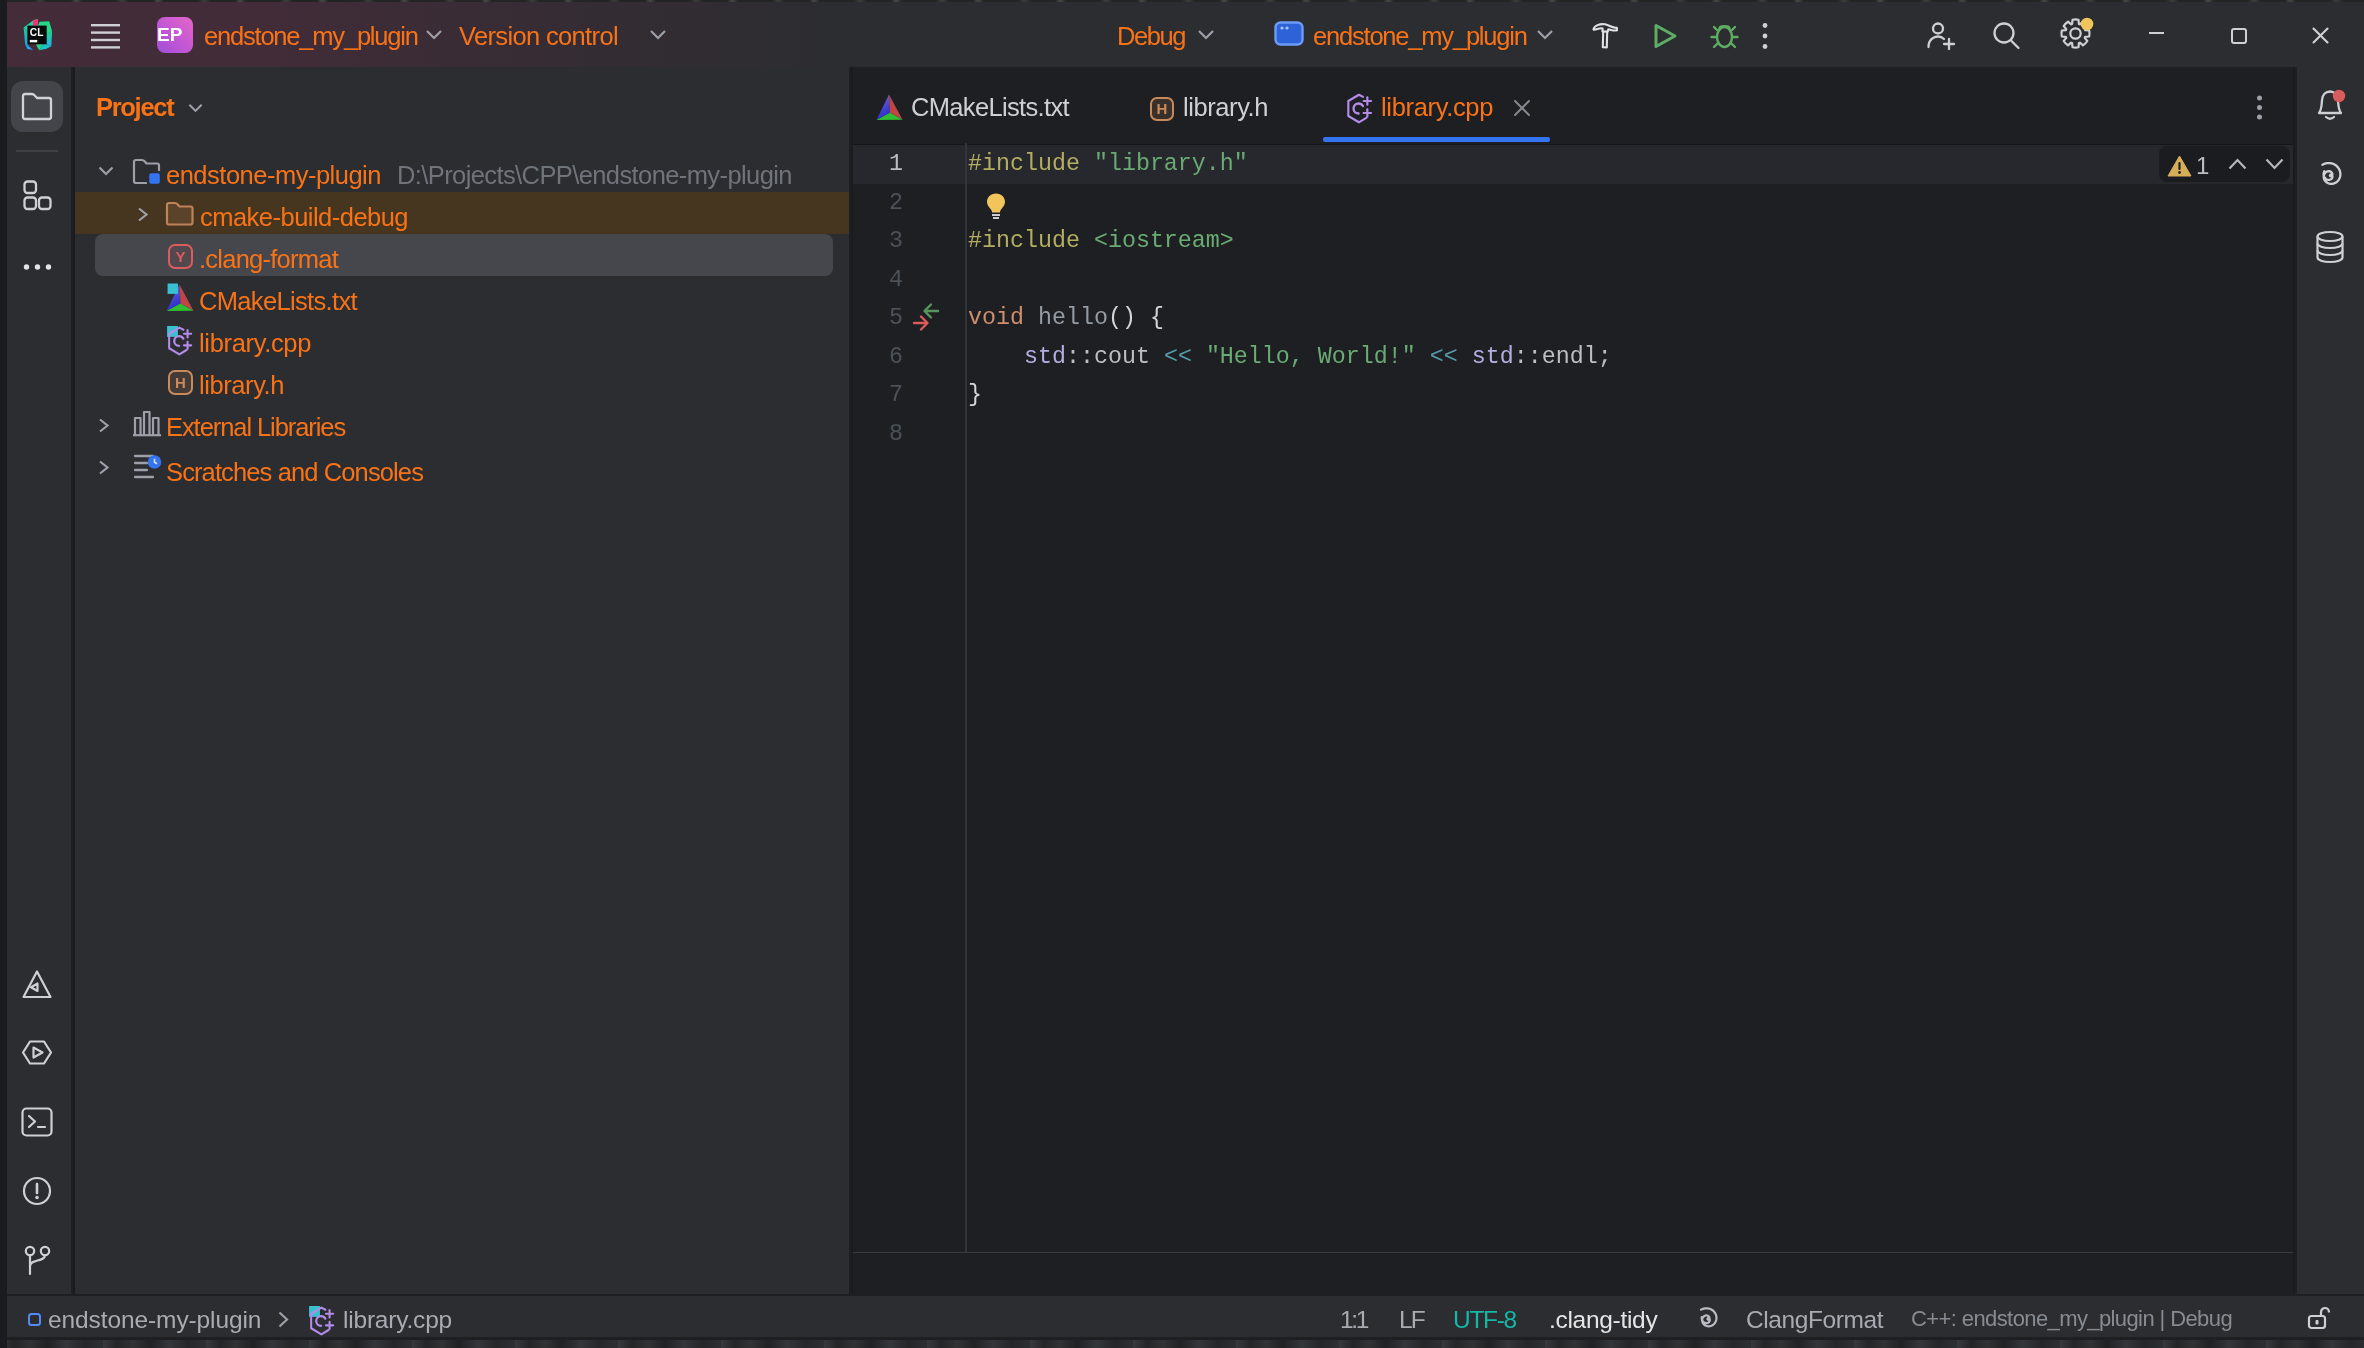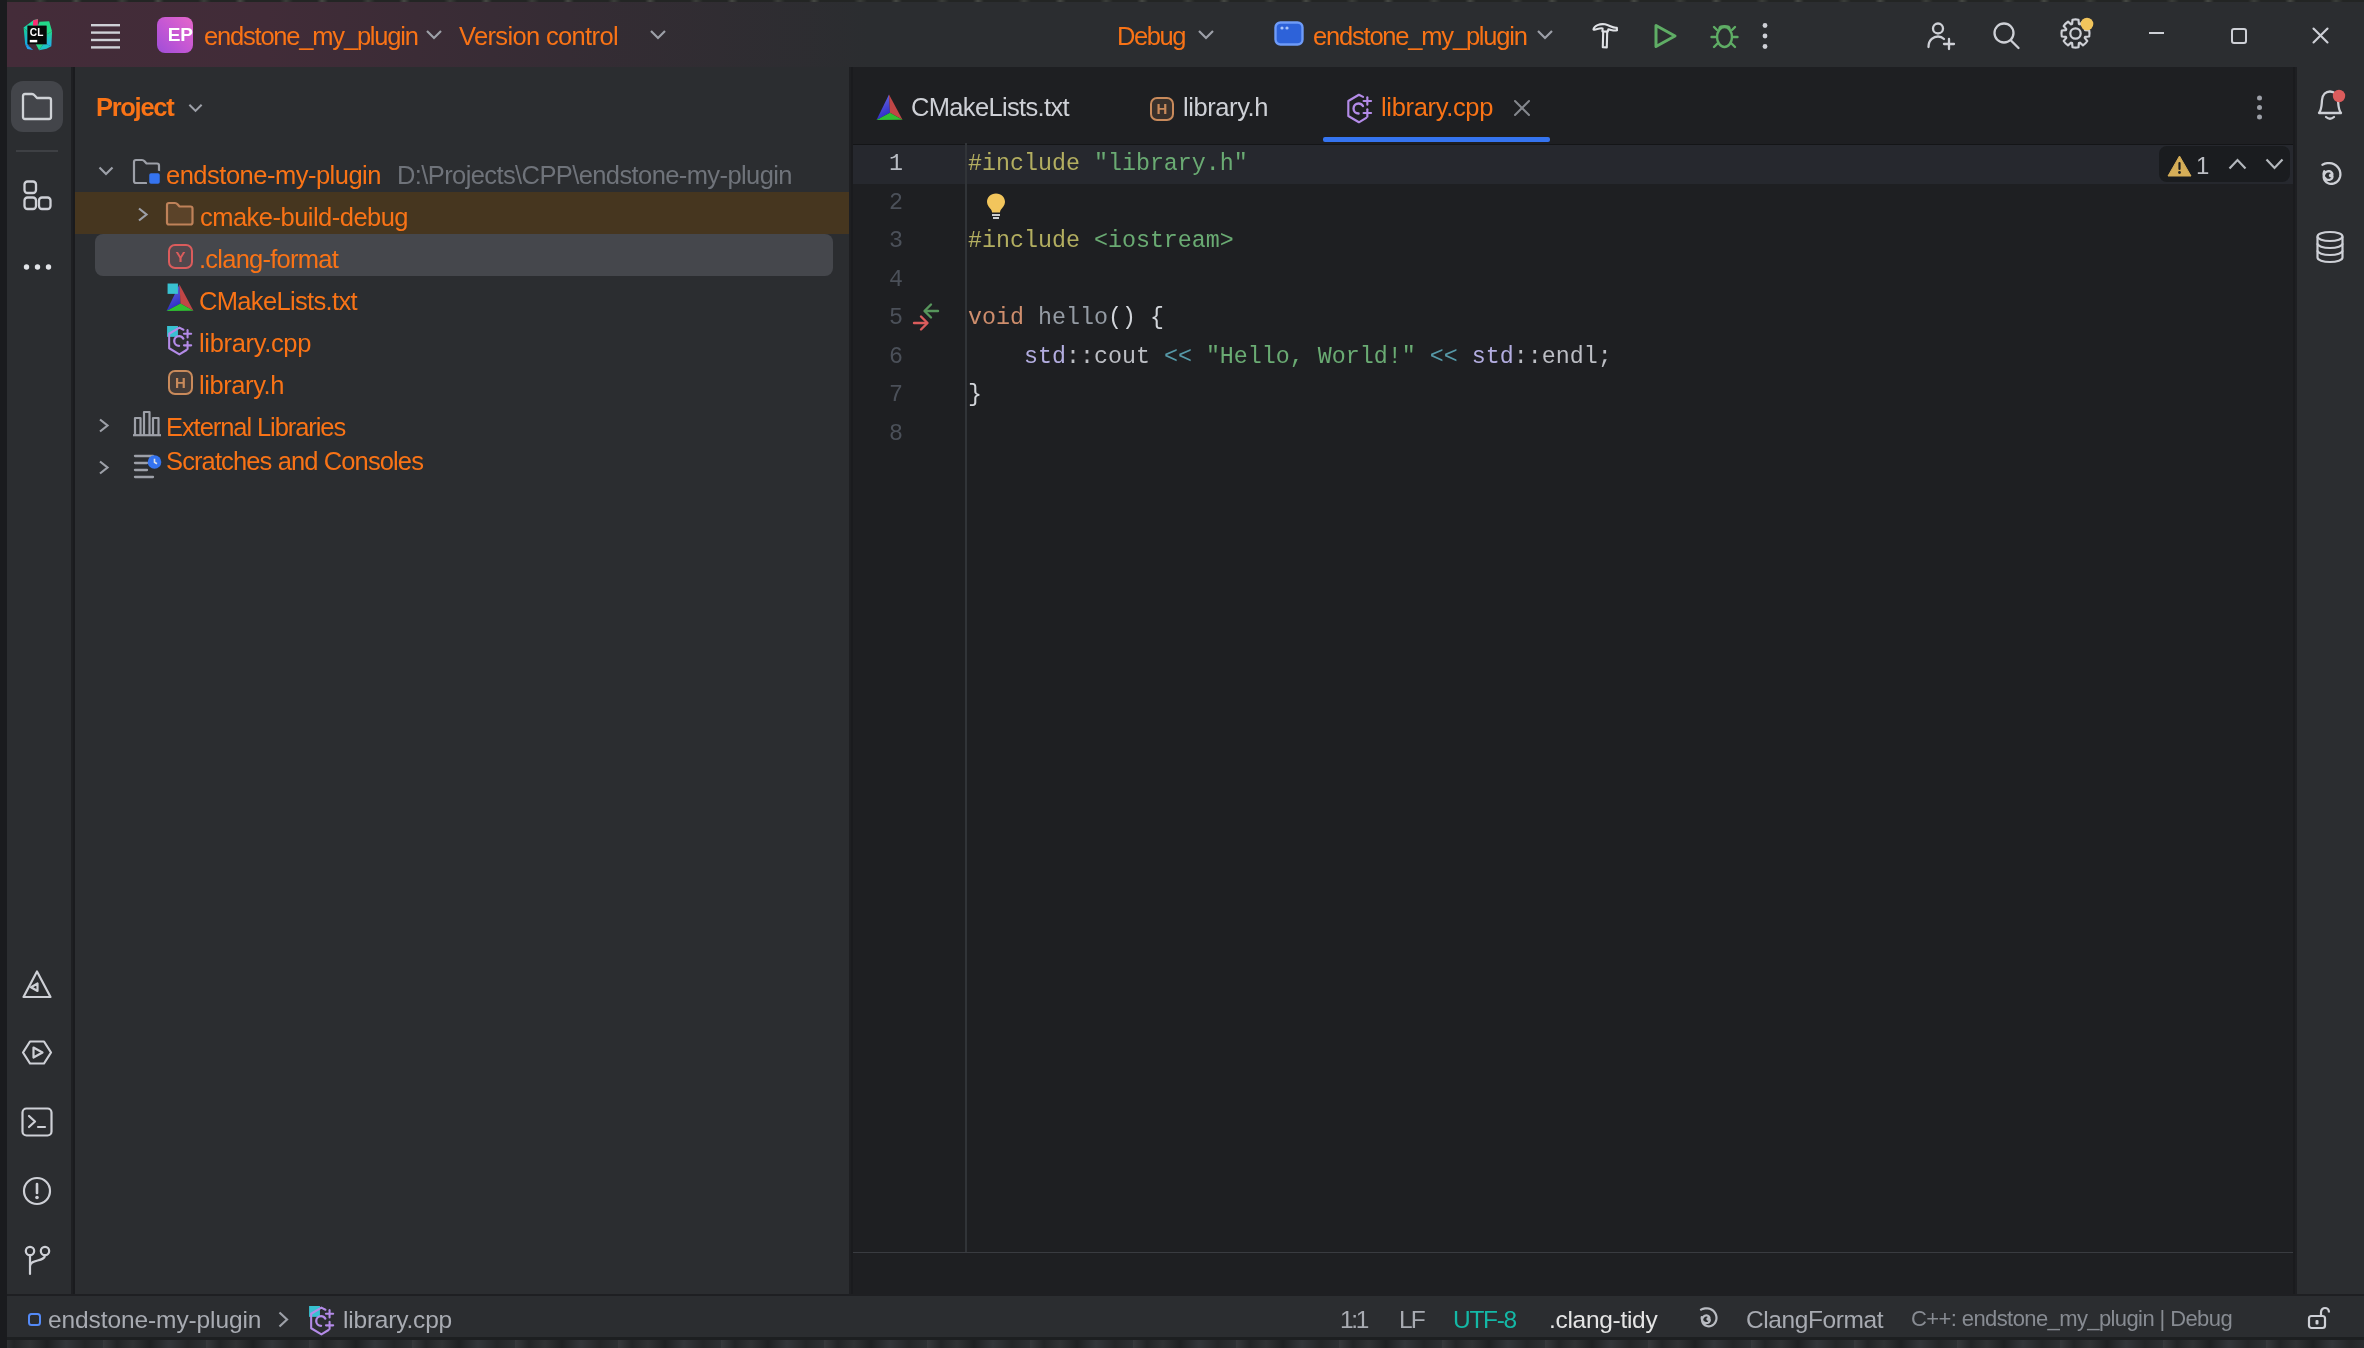--- a/index.html
+++ b/index.html
@@ -59,21 +59,21 @@
   <g stroke="#CED0D6" stroke-width="2.4">
     <line x1="1" y1="2.2" x2="30" y2="2.2"></line>
       <line x1="1" y1="9.6" x2="30" y2="9.6"></line>
     <line x1="1" y1="17" x2="30" y2="17"></line>
       <line x1="1" y1="24.4" x2="30" y2="24.4"></line>
   </g>
 </svg>
 
 <div class="abs" style="left:157px;top:17px;width:36px;height:36px;border-radius:8px;
   background:linear-gradient(225deg,#E566CA 0%,#C457D4 52%,#9F4ED8 100%);
-  color:#fff;font-size:19px;font-weight:bold;text-align:right;line-height:36px;letter-spacing:0">EP</div>
+  color:#fff;font-size:19px;font-weight:bold;text-align:left;line-height:36px;letter-spacing:0">EP</div>
 <div class="abs ui" style="left:204px;top:22px;letter-spacing:-1.2px">endstone_my_plugin</div>
 <svg class="abs" style="left:424px;top:28px" width="20" height="14" viewBox="0 0 20 14">
   <path d="M3 3 L10 10 L17 3" fill="none" stroke="#9DA0A8" stroke-width="2.2"></path>
 </svg>
 <div class="abs ui" style="left:459px;top:22px;letter-spacing:-0.65px">Version control</div>
 <svg class="abs" style="left:648px;top:28px" width="20" height="14" viewBox="0 0 20 14">
   <path d="M3 3 L10 10 L17 3" fill="none" stroke="#9DA0A8" stroke-width="2.2"></path>
 </svg>
 
 <div class="abs ui" style="left:1117px;top:22px;letter-spacing:-1.4px">Debug</div>
@@ -299,21 +299,21 @@
 <svg class="abs" style="left:133px;top:452px" width="29" height="28" viewBox="0 0 29 28">
   <g stroke="#9DA0A8" stroke-width="2.3" stroke-linecap="round">
     <line x1="2" y1="4" x2="20" y2="4"></line>
     <line x1="2" y1="11" x2="14" y2="11"></line>
     <line x1="2" y1="18" x2="14" y2="18"></line>
     <line x1="2" y1="25" x2="20" y2="25"></line>
   </g>
   <circle cx="21.5" cy="10" r="6.8" fill="#3574F0"></circle>
   <path d="M21.5 6.8 L21.5 10.3 L24 11.8" fill="none" stroke="#DFE1E5" stroke-width="1.6"></path>
 </svg>
-<div class="abs ui" style="left:166px;top:447px;letter-spacing:-0.88px">Scratches and Consoles</div>
+<div class="abs ui" style="left:166px;top:458px;letter-spacing:-0.88px">Scratches and Consoles</div>
 <div class="abs" id="editor"></div>
 
 <svg class="abs" style="left:876px;top:93px" width="27" height="28" viewBox="0 0 27 28">
   <defs>
       <linearGradient id="cmb876" x1="0" y1="0" x2="0.3" y2="1">
     <stop offset="0" stop-color="#7470E0"></stop>
         <stop offset="1" stop-color="#2B2BC8"></stop>
       </linearGradient>
     </defs>
   <polygon points="13,1.5 0.5,27 14,19.8" fill="url(#cmb876)"></polygon>

